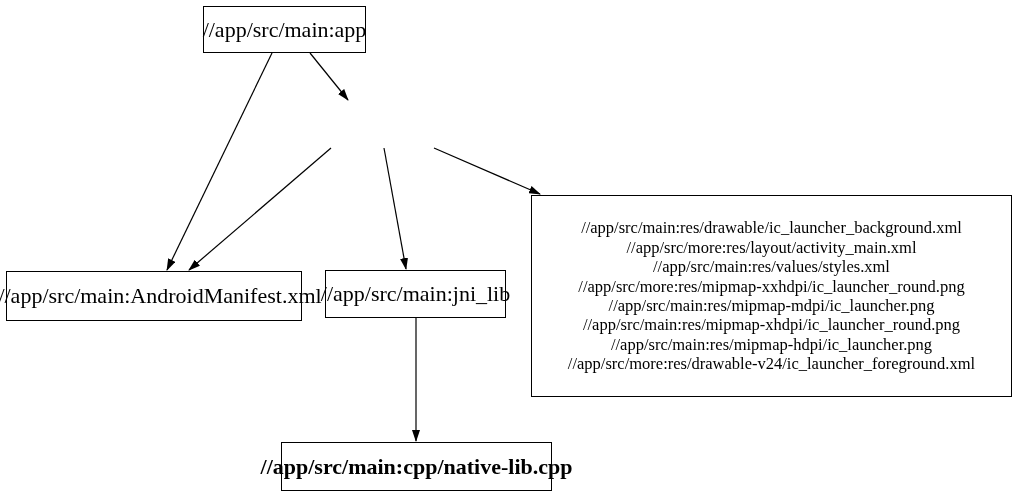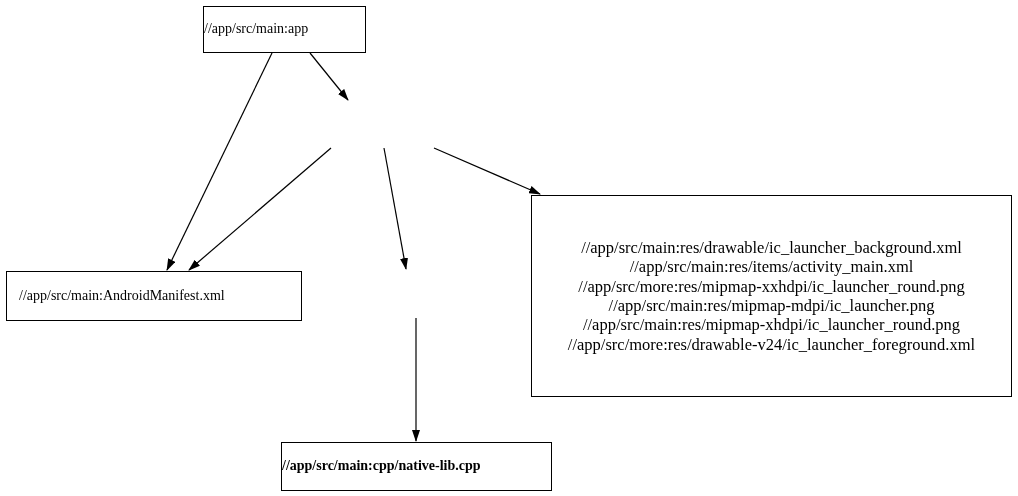--- a/index.html
+++ b/index.html
@@ -28,23 +28,23 @@
     stroke: #000000;
     stroke-width: 1.2;
   }
   .node {
     position: absolute;
     box-sizing: border-box;
     border: 1.5px solid #000000;
     background: #ffffff;
     display: flex;
     align-items: center;
-    justify-content: flex-start;
+    justify-content: center;
     text-align: center;
-    font-size: 14px;
+    font-size: 22px;
     line-height: 1.15;
     white-space: nowrap;
   }
   .node.multi {
     flex-direction: column;
     font-size: 16.5px;
     line-height: 19.4px;
     justify-content: center;
   }
 </style>
@@ -69,27 +69,32 @@
 
   <div class="node" style="left:203px; top:6px; width:163px; height:47px;">
     <span>//app/src/main:app</span>
   </div>
 
 
   <div class="node" style="left:6px; top:271px; width:296px; height:50px;padding-left:12px;">
     <span>//app/src/main:AndroidManifest.xml</span>
   </div>
 
+  <div class="node" style="left:325px; top:270px; width:181px; height:48px;">
+    <span>//app/src/main:jni_lib</span>
+  </div>
 
   <div class="node multi" style="left:531px; top:195px; width:481px; height:202px;">
     <div>//app/src/main:res/drawable/ic_launcher_background.xml</div>
-    <div>//app/src/main:res/items/activity_main.xml</div>
+    <div>//app/src/more:res/layout/activity_main.xml</div>
+    <div>//app/src/main:res/values/styles.xml</div>
     <div>//app/src/more:res/mipmap-xxhdpi/ic_launcher_round.png</div>
     <div>//app/src/main:res/mipmap-mdpi/ic_launcher.png</div>
     <div>//app/src/main:res/mipmap-xhdpi/ic_launcher_round.png</div>
+    <div>//app/src/main:res/mipmap-hdpi/ic_launcher.png</div>
     <div>//app/src/more:res/drawable-v24/ic_launcher_foreground.xml</div>
   </div>
 
   <div class="node" style="left:281px; top:442px; width:271px; height:49px;font-weight:bold;">
     <span>//app/src/main:cpp/native-lib.cpp</span>
   </div>
 
 </div>
 
 </body></html>

